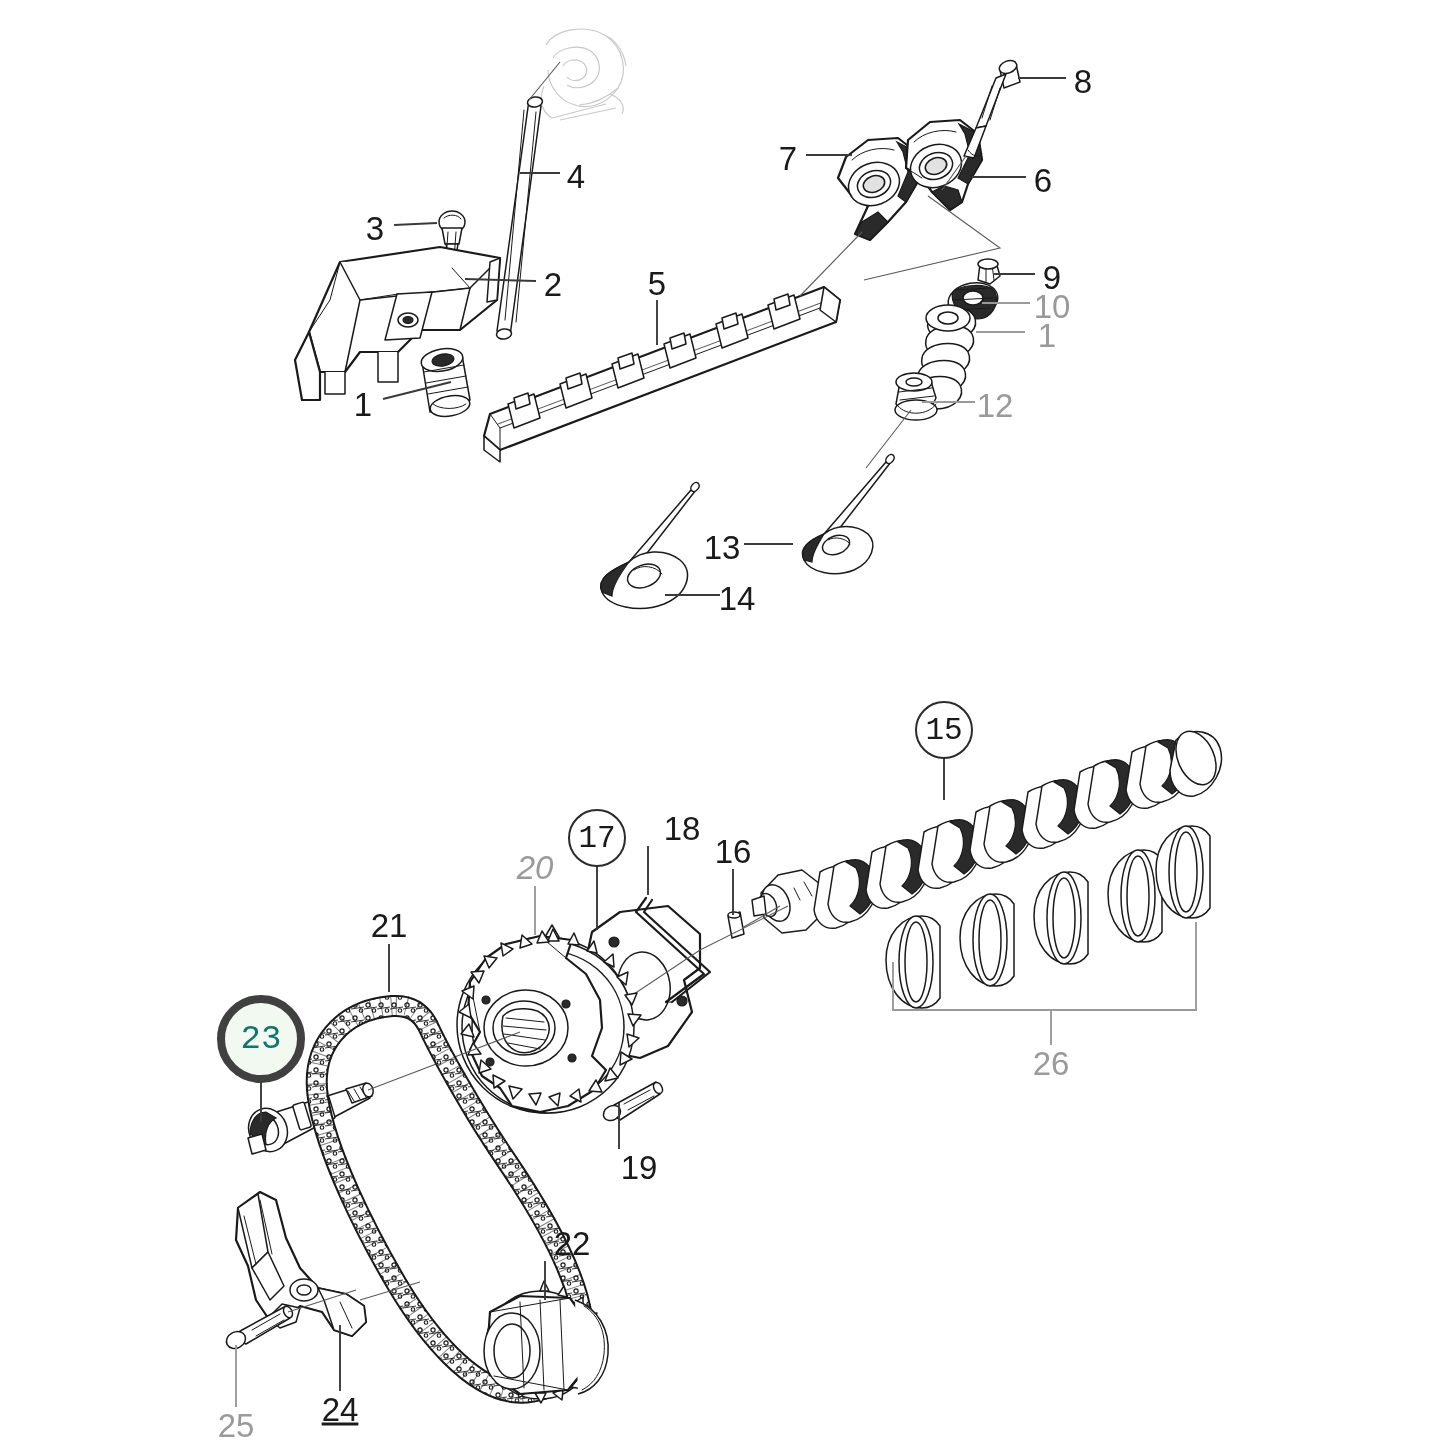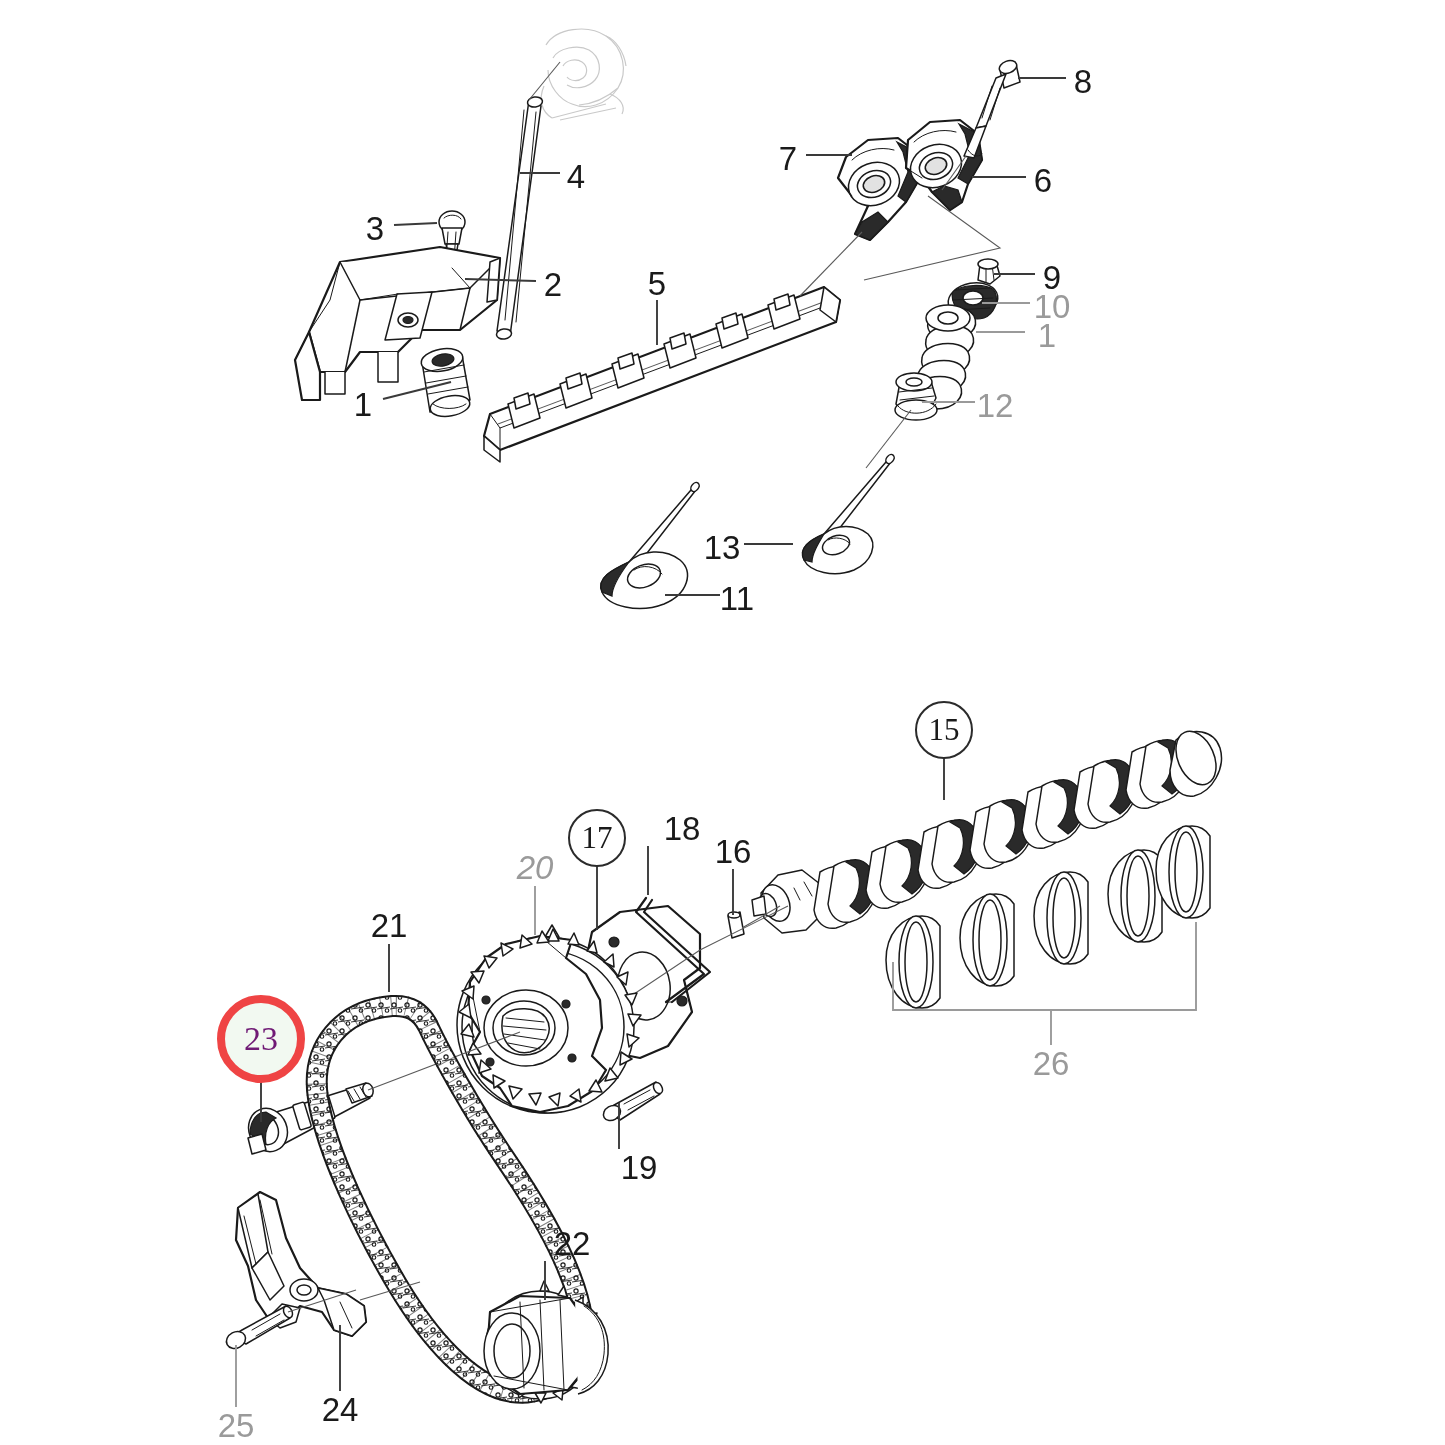--- a/index.html
+++ b/index.html
@@ -24,29 +24,29 @@
   .lbl.gray{color:#9a9a9a;}
   .lbl.center{transform:translate(-50%,-50%);}
   .circ{
     position:absolute;
     width:54px;height:54px;
     border-radius:50%;
     border:2.5px solid #2b2b2b;
     background:#ffffff;
     transform:translate(-50%,-50%);
     display:flex;align-items:center;justify-content:center;
-    font-family:Liberation Serif, serif;
+    font-family:Liberation Mono, monospace;
     font-size:31px;color:#1a1a1a;
   }
   .circ.hl{
     width:72px;height:72px;
-    border:8px solid #ef4444;
+    border:8px solid #404040;
     background:#f2f9f1;
     font-size:34px;
-    color:#701a75;
+    color:#0f766e;
   }
 </style>
 </head>
 <body>
 
 <div id="stage">
 
   <svg id="svgroot" viewBox="0 0 1445 1445">
     <defs>
       <style>
@@ -533,28 +533,28 @@
       <div class="lbl center" title="Push rod" style="left: 576px; top: 176px;">4</div>
       <div class="lbl center" title="Rocker shaft" style="left: 657px; top: 283px;">5</div>
       <div class="lbl center" title="Rocker arm" style="left: 1043px; top: 180px;">6</div>
       <div class="lbl center" title="Rocker arm" style="left: 788px; top: 158px;">7</div>
       <div class="lbl center" title="Adjusting screw" style="left: 1083px; top: 81px;">8</div>
       <div class="lbl center" title="Valve cotter" style="left: 1052px; top: 277px;">9</div>
       <div class="lbl center gray" title="Spring retainer" style="left: 1052px; top: 306px;">10</div>
       <div class="lbl center gray" title="Valve spring" style="left: 1047px; top: 335px;">1</div>
       <div class="lbl center gray" title="Valve stem seal" style="left: 995px; top: 405px;">12</div>
       <div class="lbl center" title="Exhaust valve" style="left: 722px; top: 547px;">13</div>
-      <div class="lbl center" title="Intake valve" style="left: 737px; top: 598px;">11</div>
+      <div class="lbl center" title="Intake valve" style="left: 737px; top: 598px;">14</div>
       <div class="circ" title="Camshaft" style="left: 944px; top: 730px;">15</div>
       <div class="lbl center" title="Dowel pin" style="left: 733px; top: 851px;">16</div>
       <div class="circ" title="Cover plate" style="left: 597px; top: 838px;">17</div>
       <div class="lbl center" title="Clip" style="left: 648px; top: 828px; margin-left: 34px;">18</div>
       <div class="lbl center" title="Bolt" style="left: 619px; top: 1167px; margin-left: 20px;">19</div>
       <div class="lbl center gray" title="Camshaft sprocket" style="left: 535px; top: 867px; font-style: italic;">20</div>
       <div class="lbl center" title="Timing chain" style="left: 389px; top: 925px;">21</div>
       <div class="lbl center" title="Crankshaft sprocket" style="left: 545px; top: 1243px; margin-left: 27px;">22</div>
       <div class="circ hl" title="Tensioner shaft" style="left: 261px; top: 1039px;">23</div>
-      <div class="lbl center" title="Chain guide" style="left: 340px; top: 1409px;">24</div>
+      <div class="lbl center" title="Chain guide" style="left: 340px; top: 1409px; text-decoration: underline;">24</div>
       <div class="lbl center gray" title="Bolt" style="left: 236px; top: 1425px;">25</div>
       <div class="lbl center gray" title="Bearing shells" style="left: 1051px; top: 1063px;">26</div>
     </div>
 
 </div>
 
 </body></html>

